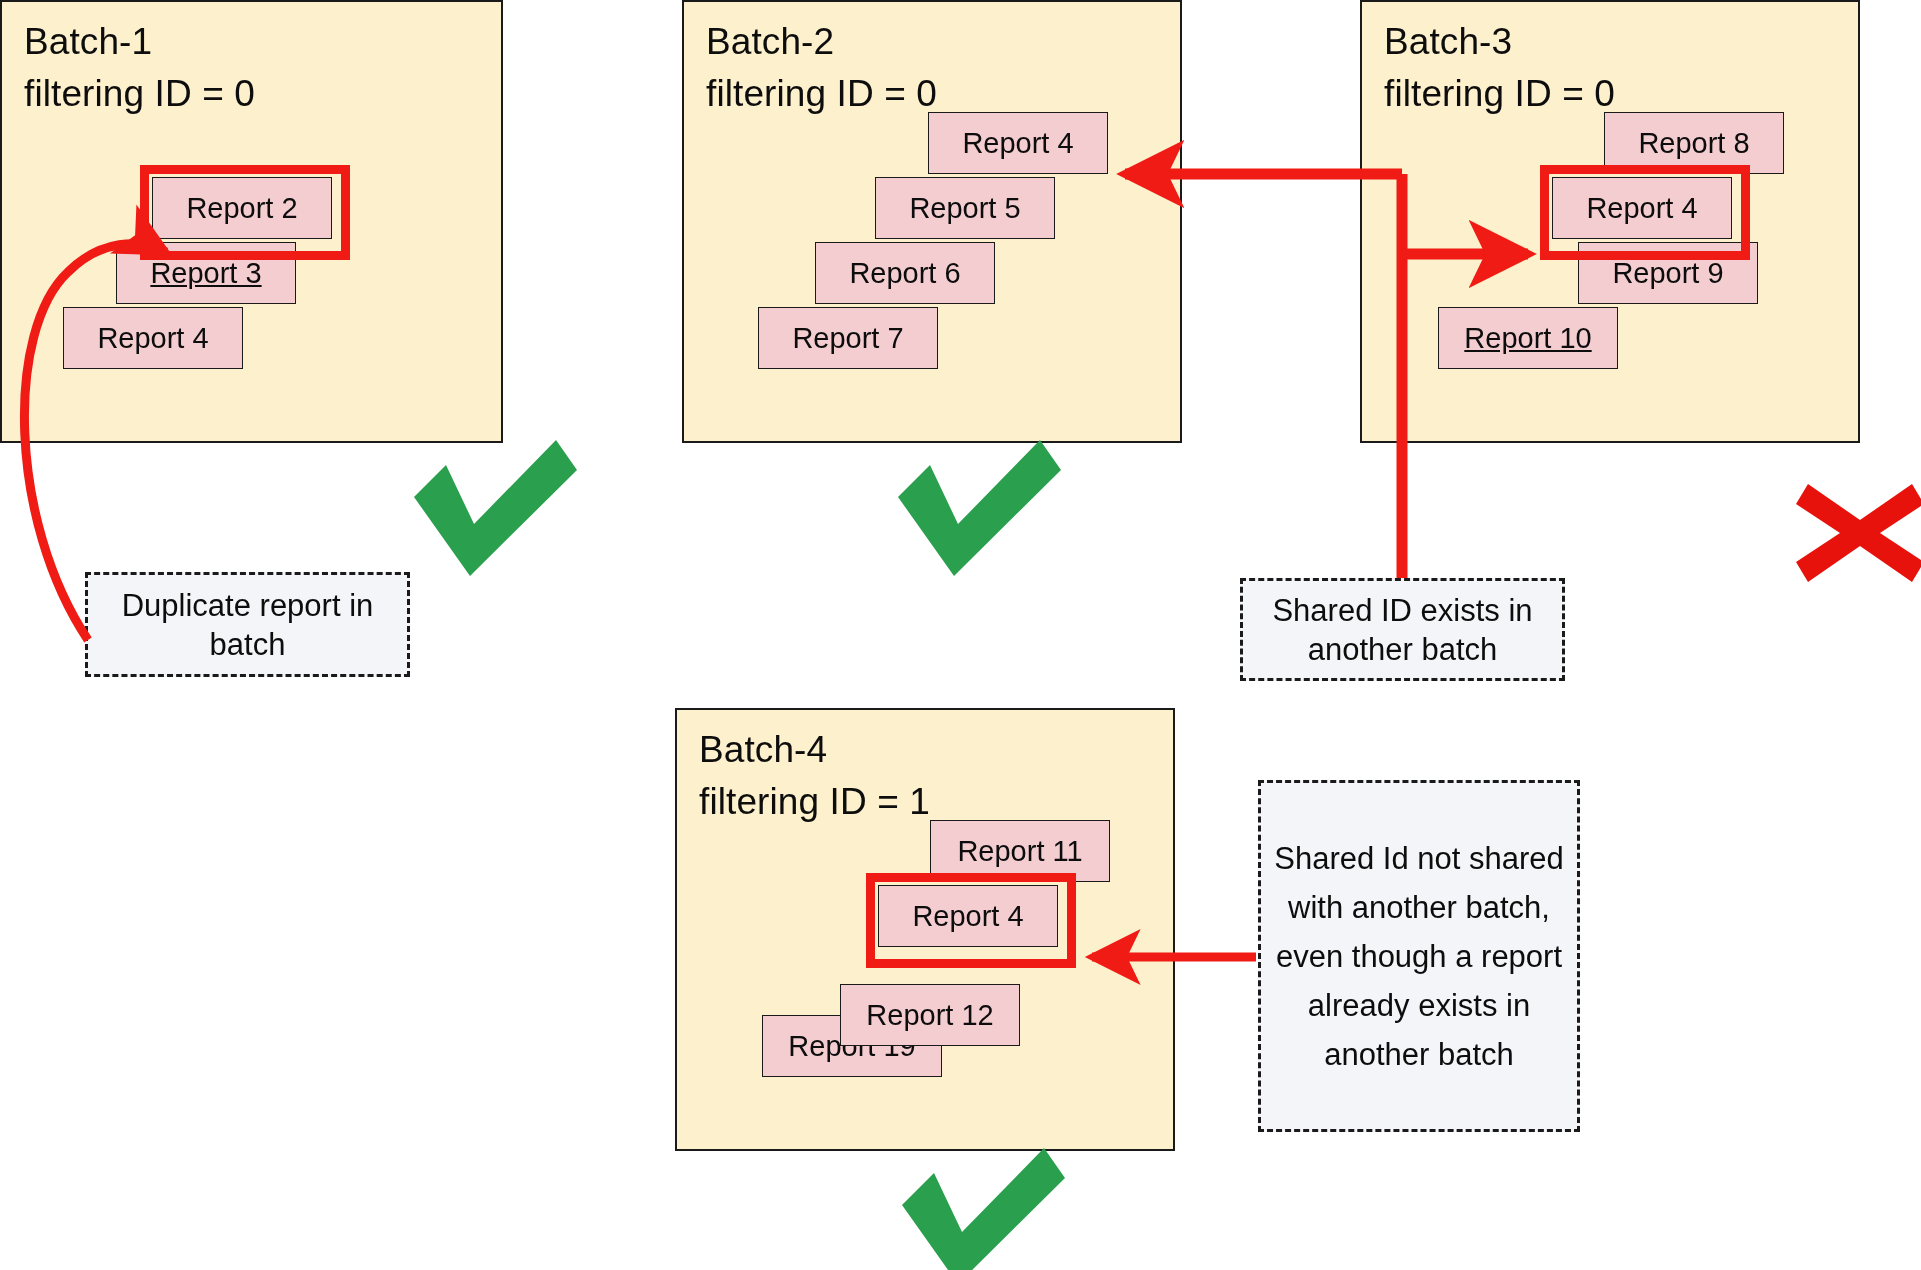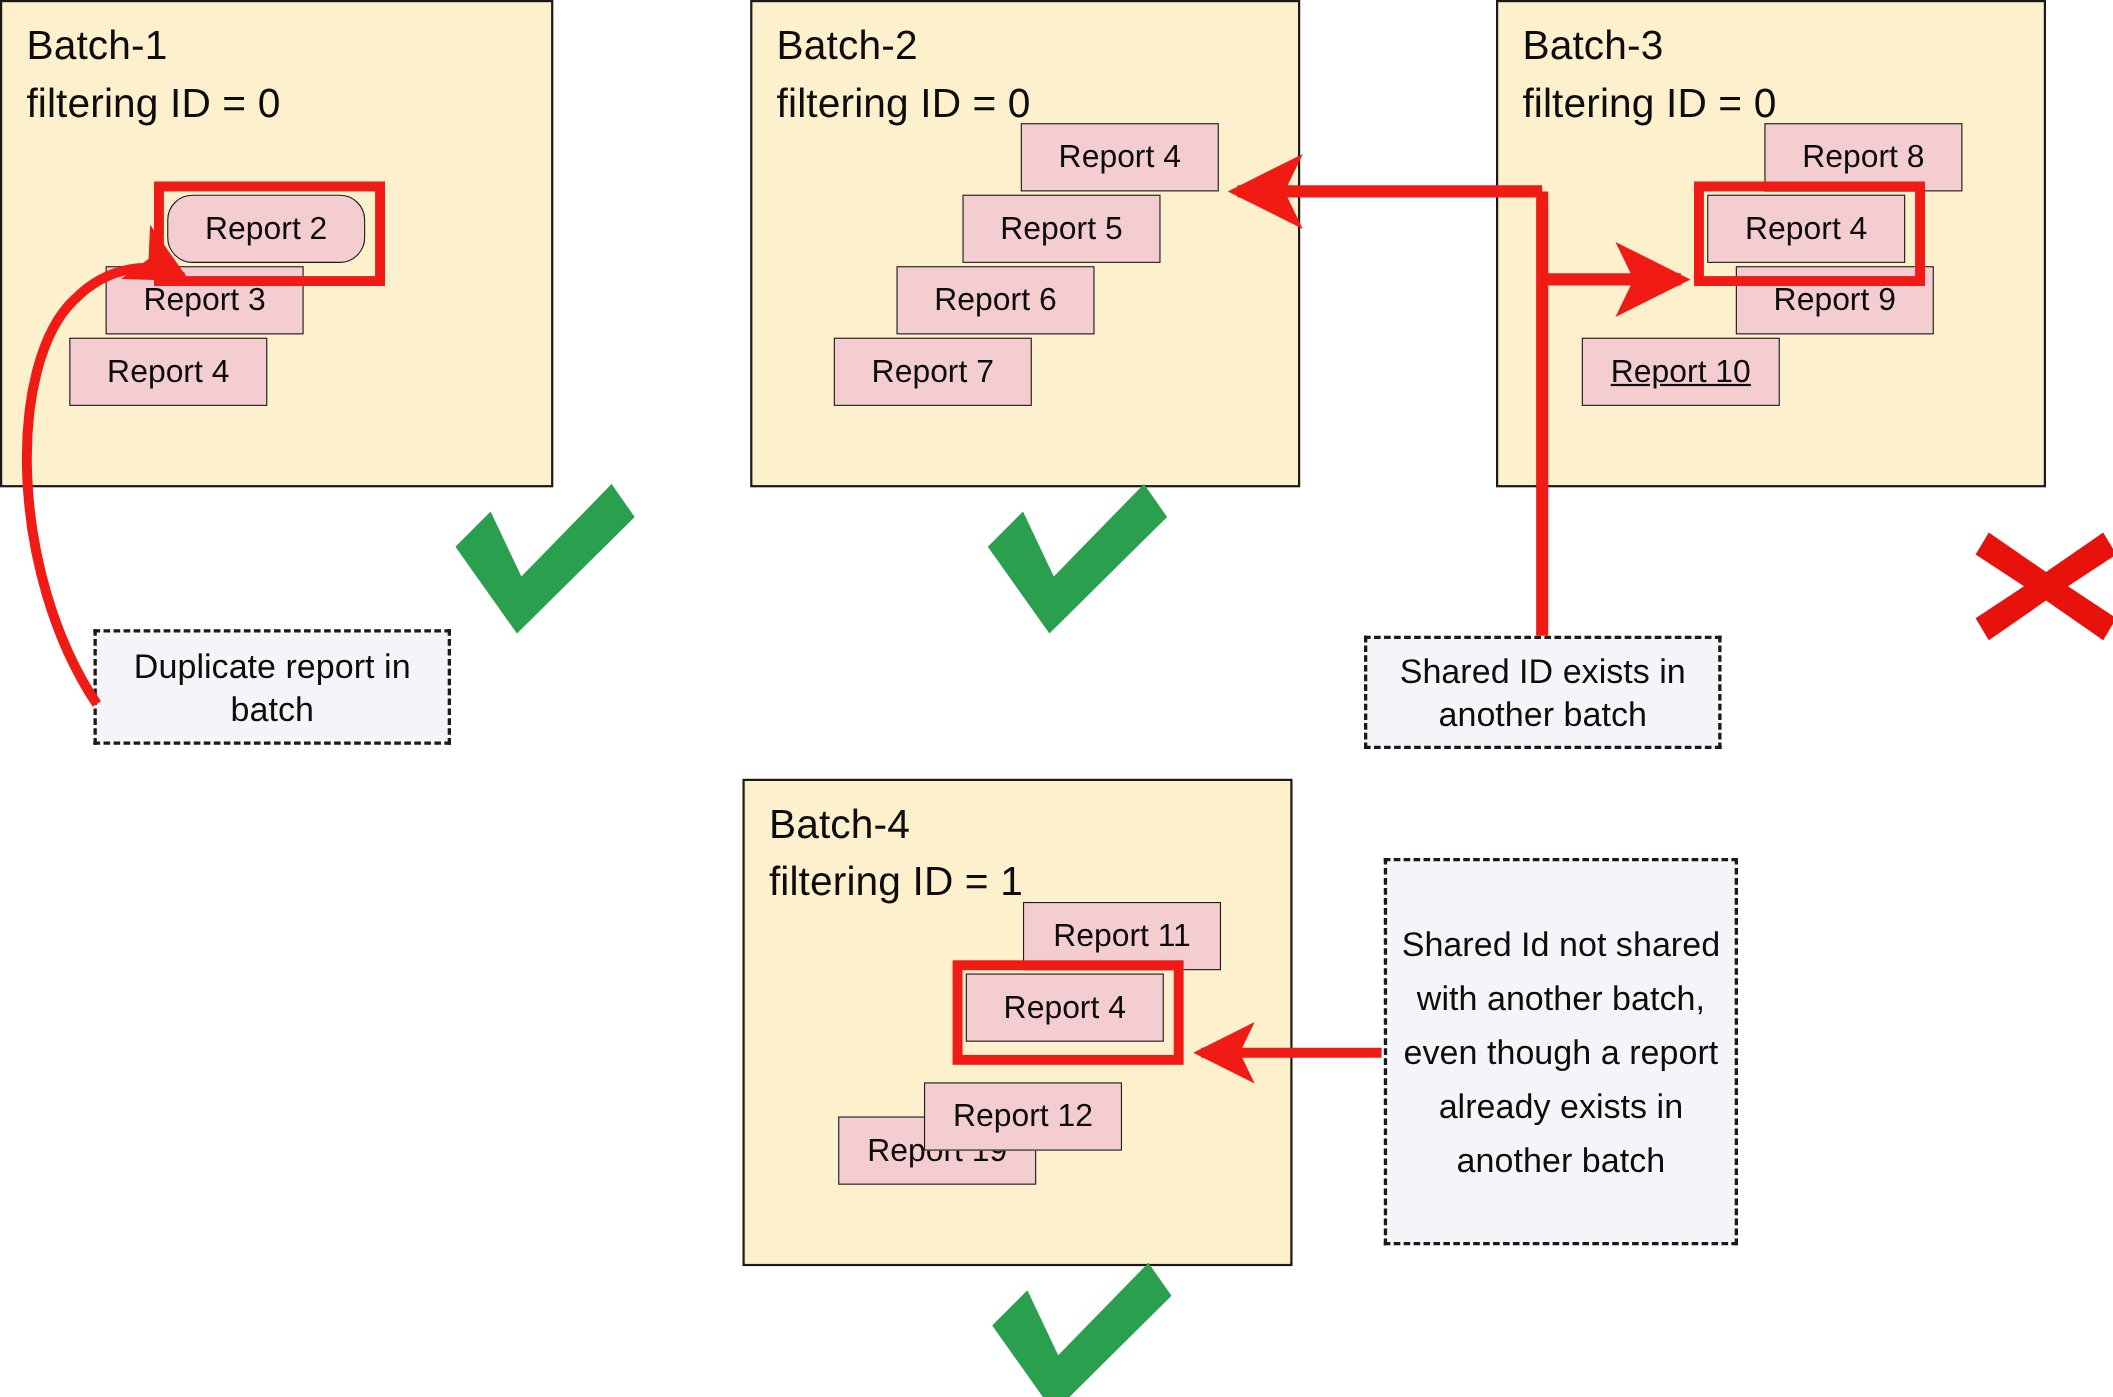--- a/index.html
+++ b/index.html
@@ -31,24 +31,24 @@
 </style>
 </head>
 <body>
 
 <div id="stage">
 
   <div class="batch" style="left:0px;top:0px;width:503px;height:443px;">
     <div class="batch-title">Batch-1
 filtering ID = 0</div>
   </div>
-  <div class="report" style="left:152px;top:177px;width:180px;height:62px;z-index:5;border-radius:23px;">
+  <div class="report" style="left:152px;top:177px;width:180px;height:62px;z-index:5;">
     <span>Report 2</span>
   </div>
-  <div class="report" style="left:96px;top:242px;width:180px;height:62px;z-index:3;">
+  <div class="report" style="left:116px;top:242px;width:180px;height:62px;z-index:3;text-decoration:underline;">
     <span>Report 3</span>
   </div>
   <div class="report" style="left:63px;top:307px;width:180px;height:62px;z-index:2;">
     <span>Report 4</span>
   </div>
   <div class="hl" style="left:140px;top:165px;width:210px;height:95px;"></div>
 
   <div class="batch" style="left:682px;top:0px;width:500px;height:443px;">
     <div class="batch-title">Batch-2
 filtering ID = 0</div>

